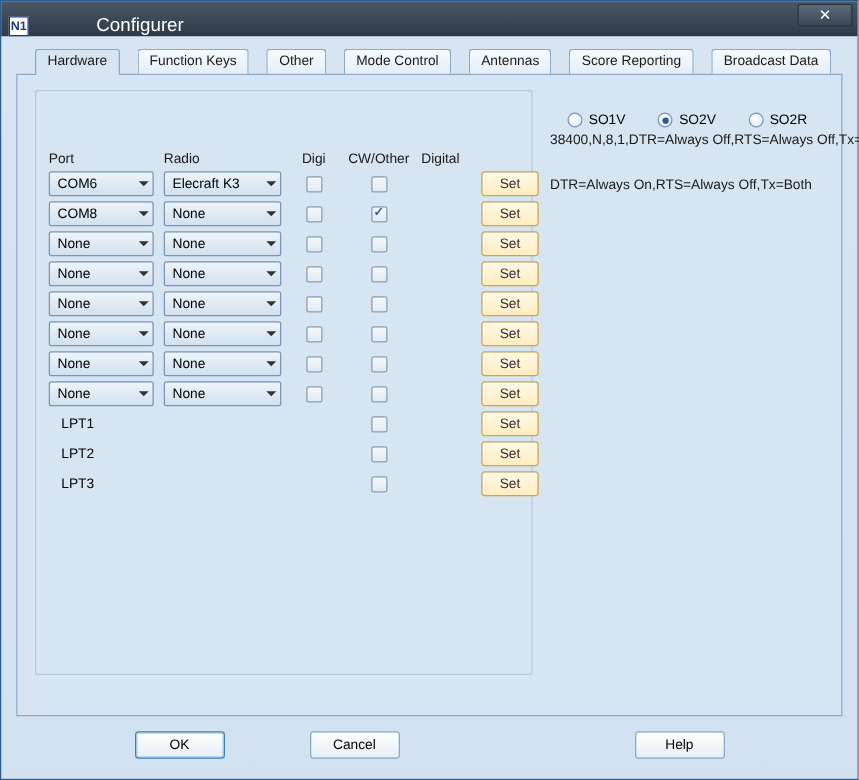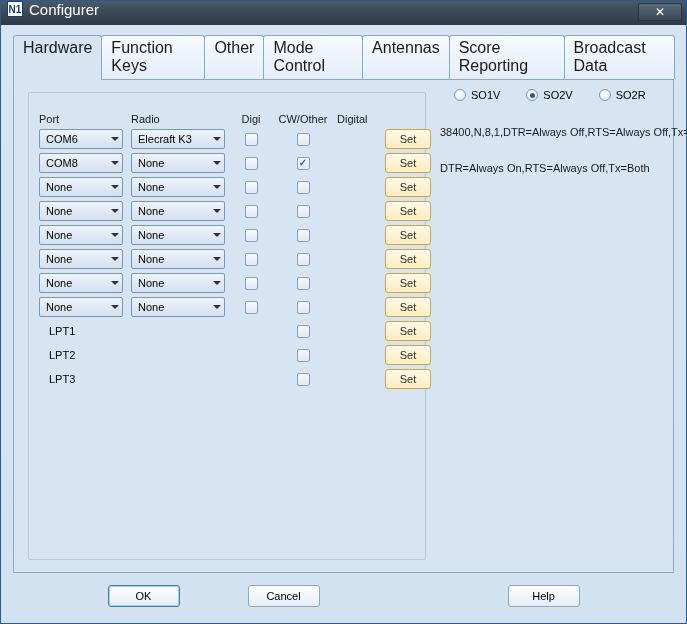--- a/index.html
+++ b/index.html
@@ -18,23 +18,24 @@
     border: 1px solid #2b5a8c;
     background: linear-gradient(to bottom, #d7e4f2 0%, #d3e2f1 100%);
     display: flex;
     flex-direction: column;
   }
   .titlebar {
     height: 28px;
     background: linear-gradient(to bottom, #4a5968 0%, #3b4856 50%, #2f3a47 100%);
     color: #fff;
     display: flex;
-    align-items: flex-start;
+    align-items: flex-end;
     padding: 0 6px;
     position: relative;
+    gap: 48px;
   }
   .titlebar .appicon {
     width: 16px; height: 16px;
     background: #fff;
     color: #1a3a7a;
     font-weight: bold;
     font-size: 10px;
     display: flex; align-items: center; justify-content: center;
     margin-right: 6px;
     border: 1px solid #1a3a7a;
@@ -63,25 +64,26 @@
     gap: 0;
     position: relative;
     z-index: 2;
   }
   .tab {
     background: linear-gradient(to bottom, #f6fafd 0%, #e4eef9 100%);
     border: 1px solid #8aa9c9;
     border-bottom: none;
     border-radius: 3px 3px 0 0;
     padding: 3px 9px 4px 9px;
-    font-size: 16px;
+    font-size: 11px;
     color: #1a1a1a;
     cursor: pointer;
     margin-right: -1px;
     position: relative;
+    margin-left: 15px;
   }
   .tab.active {
     background: #d7e4f2;
     z-index: 3;
     padding-bottom: 5px;
     margin-bottom: -1px;
   }
   .tabpanel {
     border: 1px solid #8aa9c9;
     flex: 1;
@@ -101,20 +103,21 @@
   .cols {
     display: grid;
     grid-template-columns: 84px 94px 36px 52px 58px;
     column-gap: 8px;
     align-items: center;
   }
   .colhdr {
     font-size: 11px;
     color: #1a1a1a;
     padding-bottom: 4px;
+    margin-top: 28px;
   }
   .dd {
     height: 20px;
     background: linear-gradient(to bottom, #eef4fa 0%, #d2e0ef 100%);
     border: 1px solid #7a95b5;
     border-radius: 2px;
     display: flex;
     align-items: center;
     padding: 0 4px 0 6px;
     font-size: 11px;
@@ -170,21 +173,21 @@
     font-size: 11px;
     color: #333;
     display: flex; align-items: center; justify-content: center;
     cursor: pointer;
     margin-bottom: 4px;
     margin-left: 48px;
   }
   .radios {
     position: absolute;
     left: 440px;
-    top: 9px;
+    top: 30px;
     display: flex;
     gap: 26px;
     align-items: center;
   }
   .radio {
     display: flex; align-items: center; gap: 5px;
     cursor: pointer;
   }
   .radio .dot {
     width: 12px; height: 12px;

